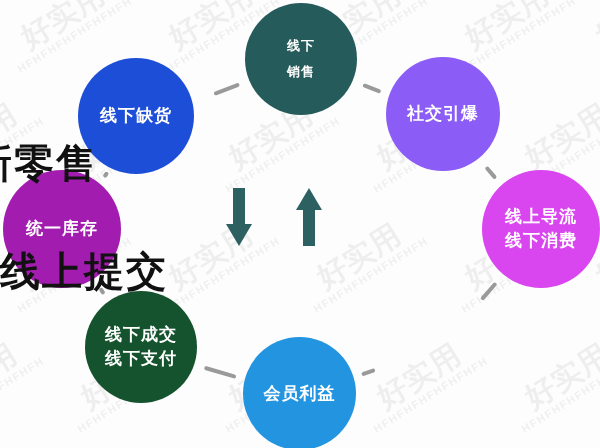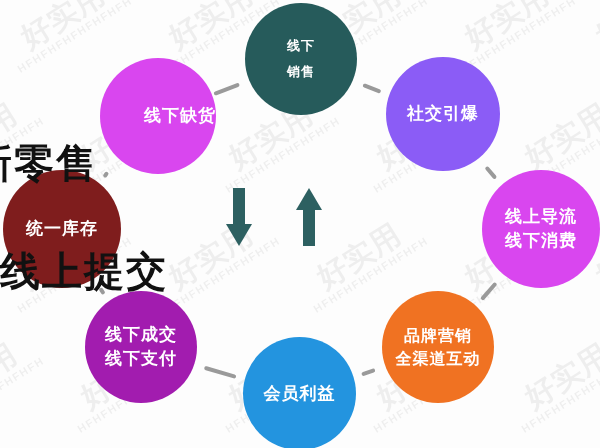--- a/index.html
+++ b/index.html
@@ -246,35 +246,31 @@
         <span class="line">线下</span>
         <span class="line">销售</span>
       </div>
       <div class="node sz-md" style="left: 386px; top: 57px; width: 114px; height: 114px; background: #8b5cf6;">
         <span class="line">社交引爆</span>
       </div>
       <div class="node sz-md" style="left: 482px; top: 170px; width: 118px; height: 118px; background: #d946ef;">
         <span class="line">线上导流</span>
         <span class="line">线下消费</span>
       </div>
-      <div class="node sz-sm" style="left: 382px; top: 291px; width: 112px; height: 112px; background: rgb(240, 114, 34);">
-        <span class="line">品牌营销</span>
-        <span class="line">全渠道互动</span>
-      </div>
       <div class="node sz-md" style="left: 243px; top: 337px; width: 113px; height: 113px; background: rgb(35, 148, 223);">
         <span class="line">会员利益</span>
       </div>
-      <div class="node sz-md" style="left: 85px; top: 291px; width: 112px; height: 112px; background: #a21caf;">
+      <div class="node sz-md" style="left: 85px; top: 291px; width: 112px; height: 112px; background: #14532d;">
         <span class="line">线下成交</span>
         <span class="line">线下支付</span>
       </div>
-      <div class="node sz-md" style="left: 3px; top: 170px; width: 118px; height: 118px; background: #7f1d1d;">
+      <div class="node sz-md" style="left: 3px; top: 170px; width: 118px; height: 118px; background: #a21caf;">
         <span class="line">统一库存</span>
       </div>
-      <div class="node sz-md" style="left: 100px; top: 58px; width: 116px; height: 116px; background: #d946ef; align-items: flex-end;">
+      <div class="node sz-md" style="left: 78px; top: 58px; width: 116px; height: 116px; background: #1d4ed8;">
         <span class="line">线下缺货</span>
       </div>
     </div>
 
   <div id="center-block">
     <div class="center-title" id="center-title-top">新零售</div>
 
     <div id="arrow-row">
       <div class="arrow arrow-down">
         <span class="shaft"></span>

